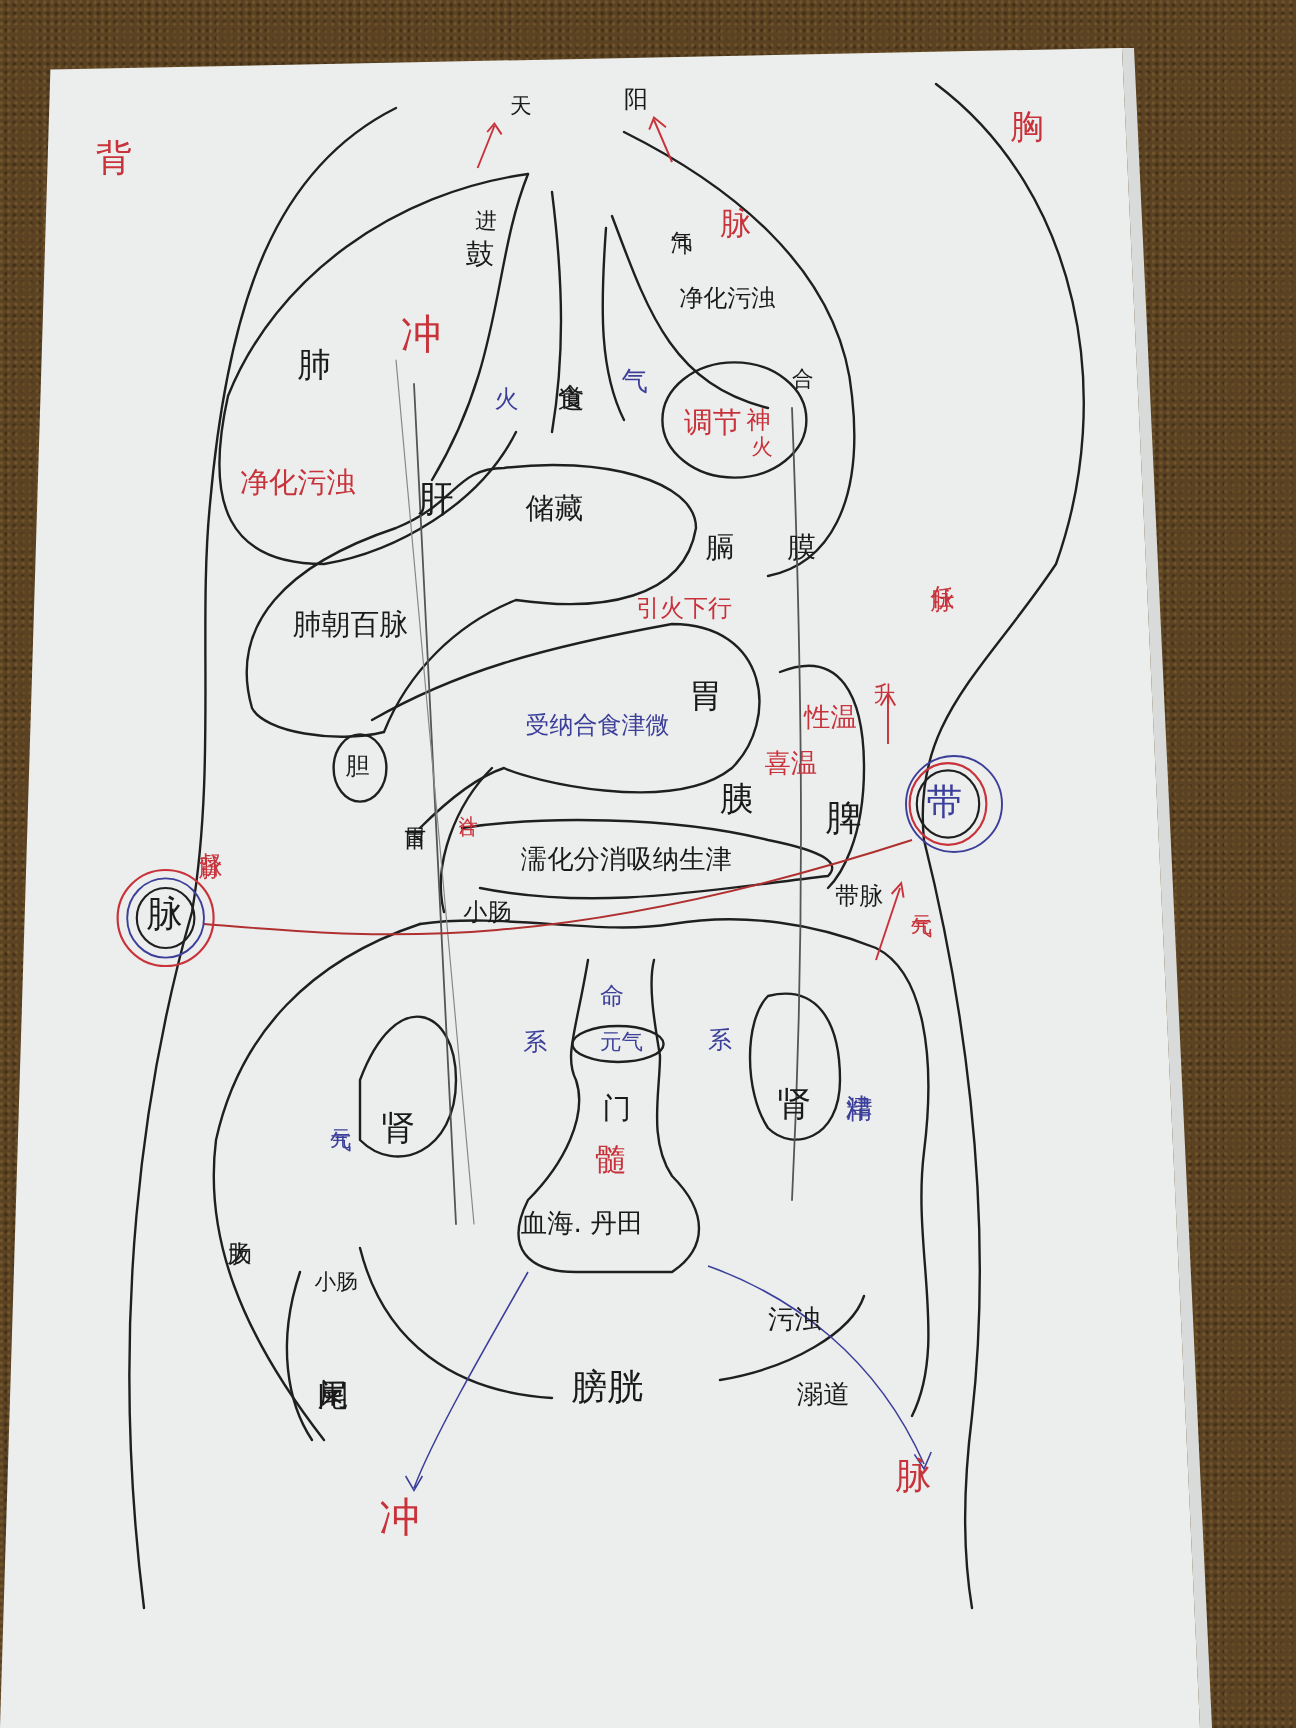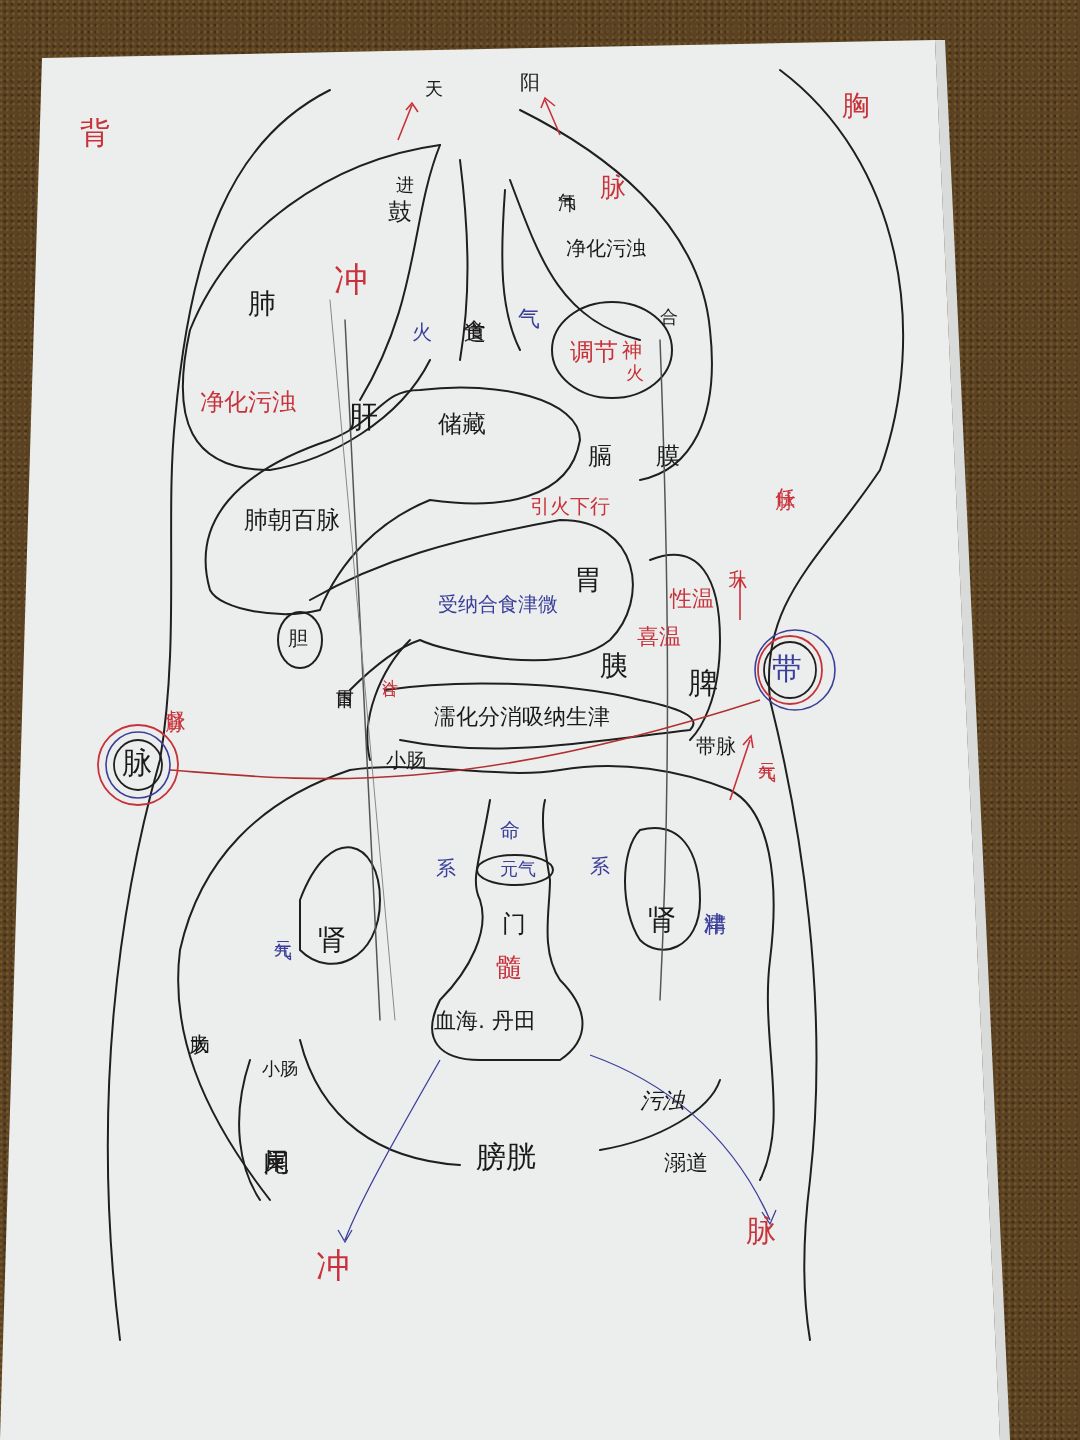--- a/index.html
+++ b/index.html
@@ -151,18 +151,18 @@
 <div class="lbl k" style="left:318px;top:926px;font-size:28px;">肾</div>
 <div class="lbl k" style="left:648px;top:906px;font-size:28px;">肾</div>
 <div class="lbl b v" style="left:274px;top:926px;font-size:18px;">元气</div>
 <div class="lbl b v" style="left:704px;top:894px;font-size:22px;">津精</div>
 <div class="lbl k" style="left:434px;top:1010px;font-size:22px;">血海. 丹田</div>
 
 <div class="lbl k v" style="left:190px;top:1018px;font-size:20px;">大肠</div>
 <div class="lbl k" style="left:262px;top:1060px;font-size:18px;">小肠</div>
 <div class="lbl k v" style="left:264px;top:1128px;font-size:26px;">阑尾</div>
 <div class="lbl k" style="left:476px;top:1142px;font-size:30px;">膀胱</div>
-<div class="lbl k" style="left:640px;top:1090px;font-size:22px;font-style:italic;">污浊</div>
+<div class="lbl k" style="left:640px;top:1090px;font-size:22px;">污浊</div>
 <div class="lbl k" style="left:664px;top:1152px;font-size:22px;">溺道</div>
 <div class="lbl r" style="left:316px;top:1248px;font-size:34px;">冲</div>
 <div class="lbl r" style="left:746px;top:1216px;font-size:30px;">脉</div>
 
 </div>
 
 </body></html>

